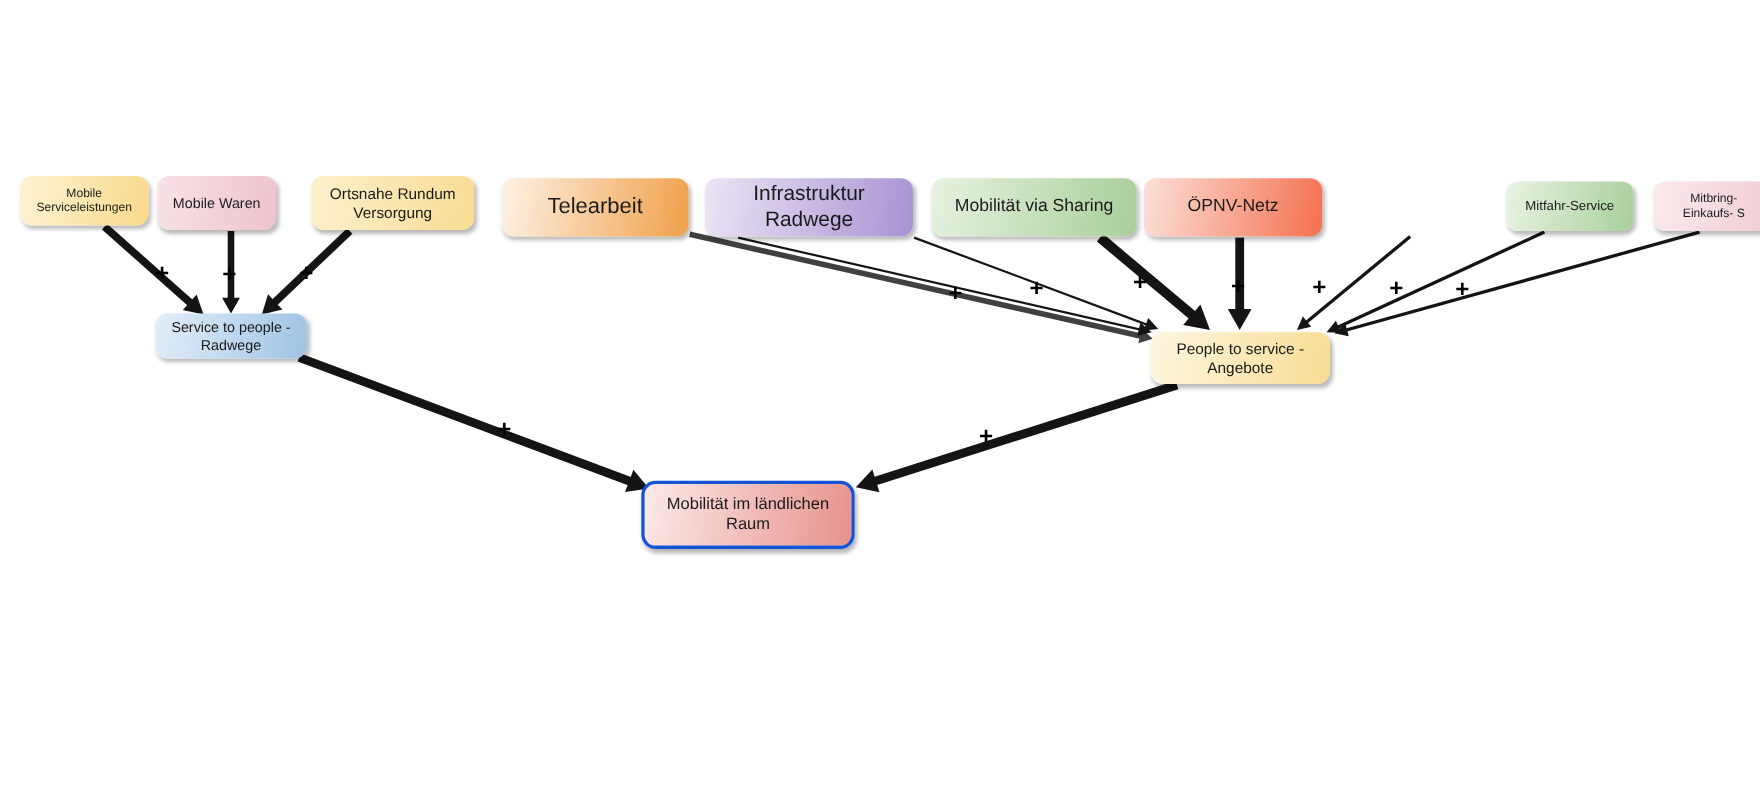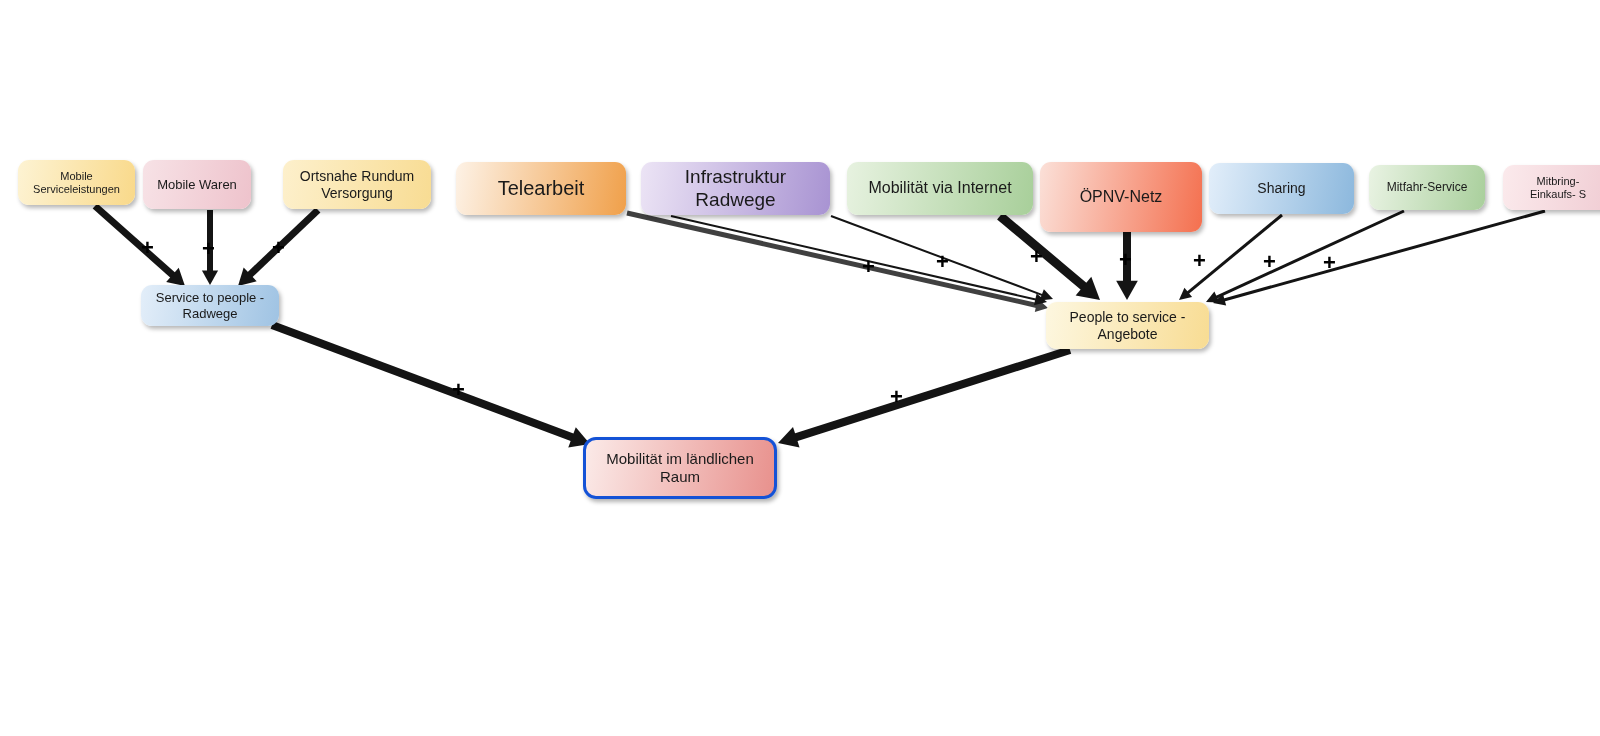--- a/index.html
+++ b/index.html
@@ -126,27 +126,24 @@
       <span>Ortsnahe Rundum
 Versorgung</span>
     </div>
     <div class="node" style="left: 456px; top: 162px; width: 170px; height: 53px; font-size: 20px; background: linear-gradient(100deg, rgb(253, 242, 230) 0%, rgb(240, 160, 74) 100%);">
       <span>Telearbeit</span>
     </div>
     <div class="node" style="left: 641px; top: 162px; width: 189px; height: 53px; font-size: 19px; background: linear-gradient(100deg, rgb(236, 228, 245) 0%, rgb(168, 147, 210) 100%);">
       <span>Infrastruktur Radwege</span>
     </div>
     <div class="node" style="left: 847px; top: 162px; width: 186px; height: 53px; font-size: 16px; background: linear-gradient(100deg, rgb(231, 242, 224) 0%, rgb(168, 207, 154) 100%);">
-      <span>Mobilität via Internet</span>
+      <span>Mobilität via Sharing</span>
     </div>
-    <div class="node" style="left: 1040px; top: 162px; width: 162px; height: 70px; font-size: 16px; background: linear-gradient(100deg, rgb(251, 224, 216) 0%, rgb(244, 112, 79) 100%); justify-content: center;">
+    <div class="node" style="left: 1040px; top: 162px; width: 162px; height: 53px; font-size: 16px; background: linear-gradient(100deg, rgb(251, 224, 216) 0%, rgb(244, 112, 79) 100%); justify-content: center;">
       <span>ÖPNV-Netz</span>
-    </div>
-    <div class="node" style="left: 1209px; top: 163px; width: 145px; height: 51px; font-size: 14px; background: linear-gradient(100deg, rgb(226, 238, 250) 0%, rgb(140, 184, 221) 100%);">
-      <span>Sharing</span>
     </div>
     <div class="node" style="left: 1369px; top: 165px; width: 116px; height: 45px; font-size: 12px; background: linear-gradient(100deg, rgb(233, 243, 227) 0%, rgb(169, 207, 156) 100%);">
       <span>Mitfahr-Service</span>
     </div>
     <div class="node" style="left: 1503px; top: 165px; width: 110px; height: 45px; font-size: 11px; background: linear-gradient(100deg, rgb(251, 234, 236) 0%, rgb(240, 204, 211) 100%);">
       <span>Mitbring-
 Einkaufs- S</span>
     </div>
     <div class="node" style="left: 141px; top: 285px; width: 138px; height: 41px; font-size: 13px; background: linear-gradient(100deg, rgb(227, 238, 249) 0%, rgb(159, 195, 227) 100%);">
       <span>Service to people -

